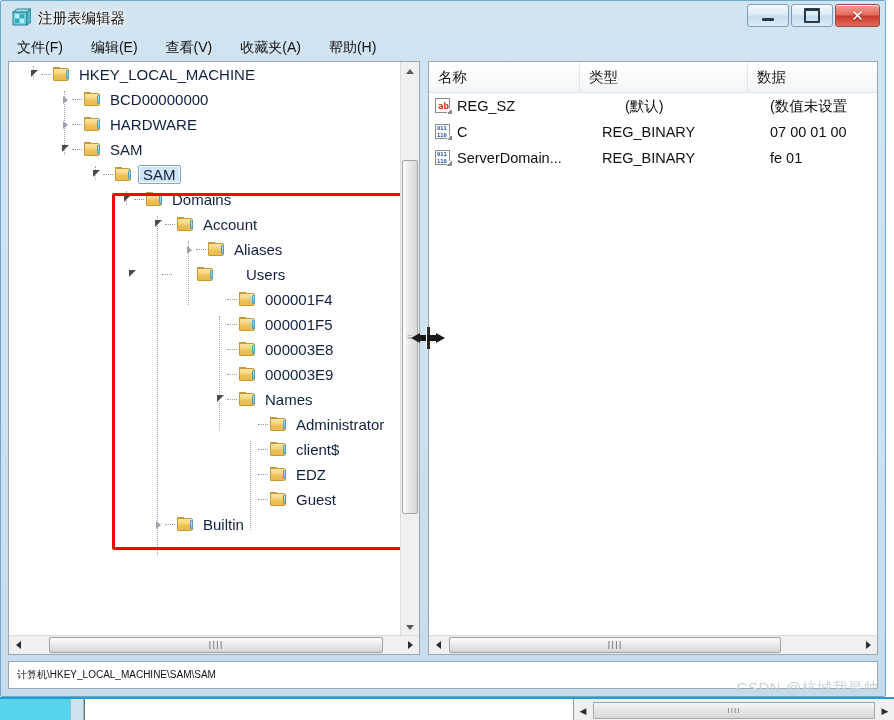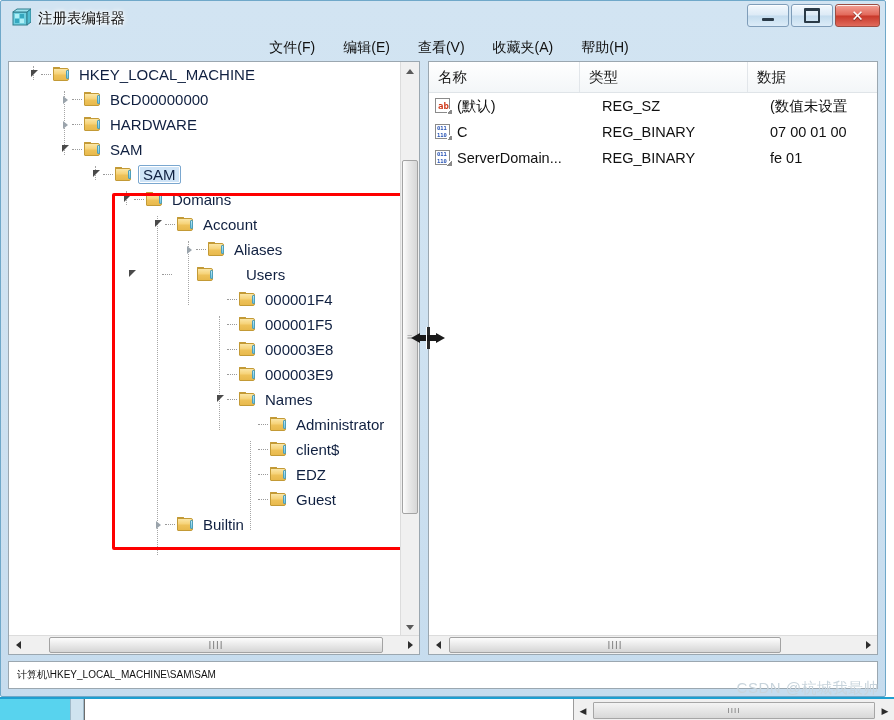--- a/index.html
+++ b/index.html
@@ -57,21 +57,21 @@
     background:linear-gradient(to bottom,#f2a196 0%,#e2685a 48%,#c8382a 52%,#e06a5b 100%);
   }
   .min-glyph{width:12px;height:3px;background:#2a3a47;margin-top:7px;border-radius:1px;}
   .max-glyph{width:12px;height:10px;border:2px solid #2a3a47;border-top-width:3px;border-radius:1px;}
   .close-glyph{color:#fff;font-size:15px;font-weight:bold;line-height:1;text-shadow:0 1px 1px rgba(0,0,0,.45);}
 
   
   #menubar{
     height:26px;display:flex;align-items:center;
     padding-left:12px;gap:20px;
-    font-size:14px;color:#111;justify-content:center;
+    font-size:14px;color:#111;
   }
   .menu-item{padding:2px 4px;cursor:default;white-space:nowrap;}
 
   
   #client{
     position:absolute;left:7px;top:60px;right:7px;bottom:7px;
     display:flex;flex-direction:column;
   }
   #panes{flex:1;display:flex;position:relative;min-height:0;}
 
@@ -605,22 +605,22 @@
           <div class="lv-col" style="width:168px;">类型</div>
           <div class="lv-col" style="flex:1;border-right:none;">数据</div>
         </div>
         <div class="lv-body" id="lv-body">
             <div class="lv-row">
               <span class="val-icon">
                 <span class="sheet"></span>
                 <span class="txt ab">ab</span>
                 <span class="corner"></span>
               </span>
+              <span class="lv-cell" style="width: 168px; padding-left: 0px;">REG_SZ</span>
               <span class="lv-cell" style="width: 145px; padding-left: 0px;">(默认)</span>
-              <span class="lv-cell" style="width: 168px; padding-left: 0px;">REG_SZ</span>
               <span class="lv-cell" style="flex: 1 1 0%; padding-left: 0px;">(数值未设置</span>
             </div>
             <div class="lv-row">
               <span class="val-icon">
                 <span class="sheet"></span>
                 <span class="bits">
                   <span>011</span>
                   <span>110</span>
                 </span>
                 <span class="corner"></span>

